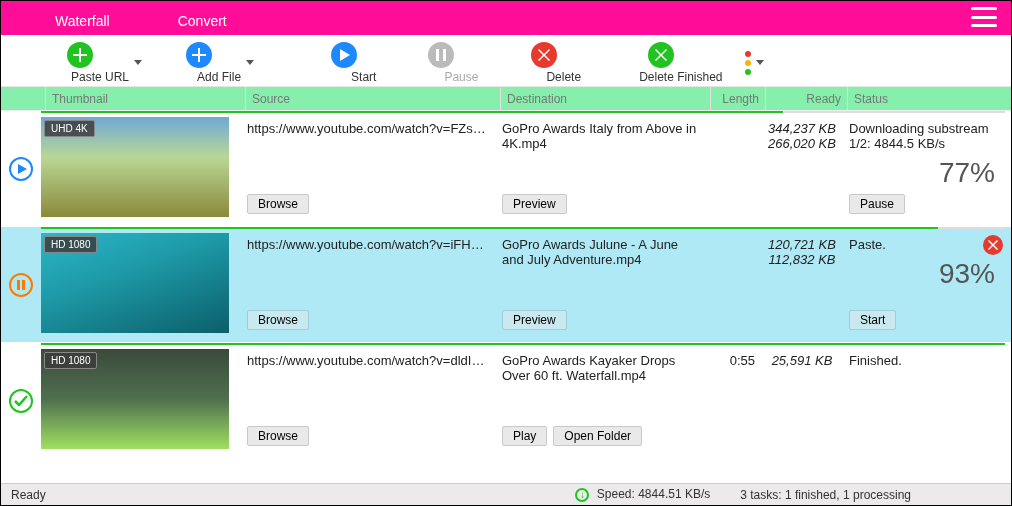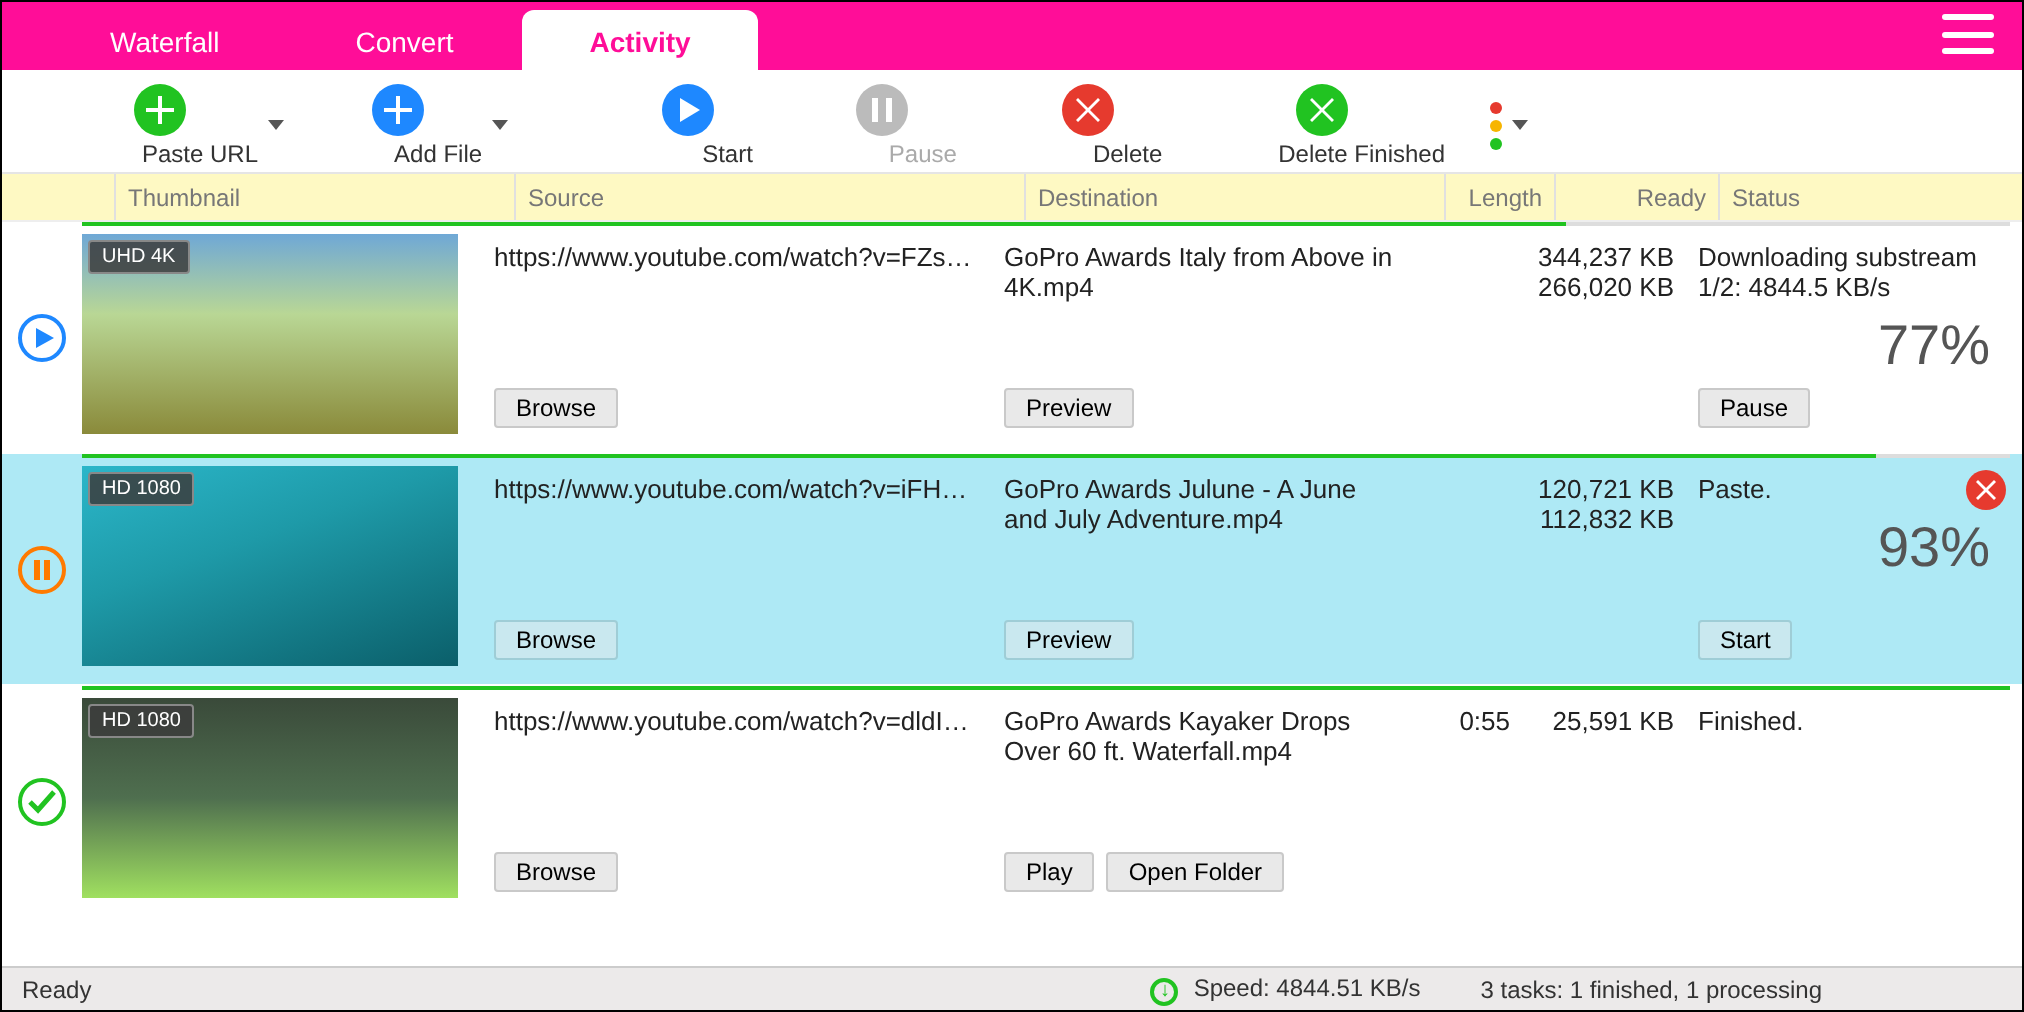--- a/index.html
+++ b/index.html
@@ -109,23 +109,23 @@
     margin-left: 20px;
   }
   .traffic span { width: 6px; height: 6px; border-radius: 50%; }
   
   .colhead {
     height: 24px;
     display: flex;
     align-items: center;
     font-size: 12px;
     color: #777;
-    padding-left: 56px;
+    padding-left: 44px;
     border-bottom: 1px solid #eee;
-    background: #fef9c3;
+    background: #86efac;
   }
   .colhead > div { border-left: 1px solid #e0e0e0; padding-left: 6px; height: 100%; display: flex; align-items: center; }
   .c-thumb { width: 200px; }
   .c-src   { width: 255px; }
   .c-dst   { width: 210px; }
   .c-len   { width: 55px; justify-content: flex-end; padding-right: 6px; }
   .c-size  { width: 82px; justify-content: flex-end; padding-right: 6px; }
   .c-stat  { flex: 1; }
   
   .rows { flex: 1; overflow-y: auto; }
@@ -166,21 +166,21 @@
   .cell {
     padding: 10px 6px 6px 6px;
     font-size: 13px;
     color: #222;
     display: flex;
     flex-direction: column;
   }
   .cell.src { width: 255px; }
   .cell.dst { width: 210px; }
   .cell.len { width: 55px; align-items: flex-end; }
-  .cell.size{ width: 82px; align-items: flex-end; }
+  .cell.size{ width: 82px; align-items: center; font-style: italic; }
   .cell.stat{ flex: 1; padding-right: 16px; }
   .btnrow { margin-top: auto; display: flex; gap: 6px; padding-bottom: 6px; }
   .minibtn {
     background: #e9e9e9;
     border: 1px solid #c9c9c9;
     padding: 2px 10px;
     font-size: 12px;
     cursor: pointer;
     border-radius: 2px;
   }
@@ -231,21 +231,20 @@
   
   .svgc { display:block; }
   .truncate { white-space: nowrap; overflow: hidden; text-overflow: ellipsis; }
 </style>
 </head>
 <body>
 
 <div class="tabstrip">
   <div class="tab">Waterfall</div>
   <div class="tab">Convert</div>
-  <div class="tab active">Activity</div>
   <div class="hamburger">
     <span></span>
       <span></span>
       <span></span>
   </div>
 </div>
 
 <div class="toolbar">
   <div class="tbtn">
     <div class="circle" style="background:#21c321">

